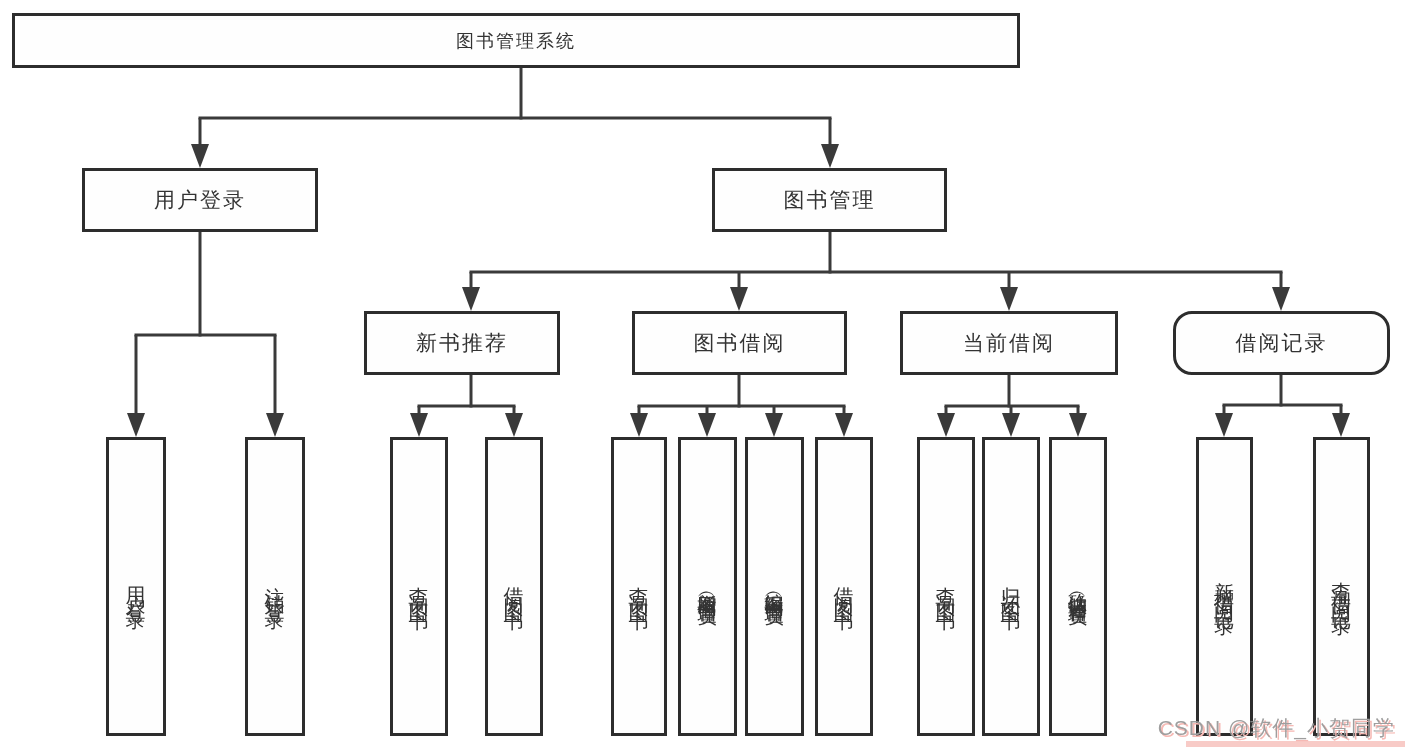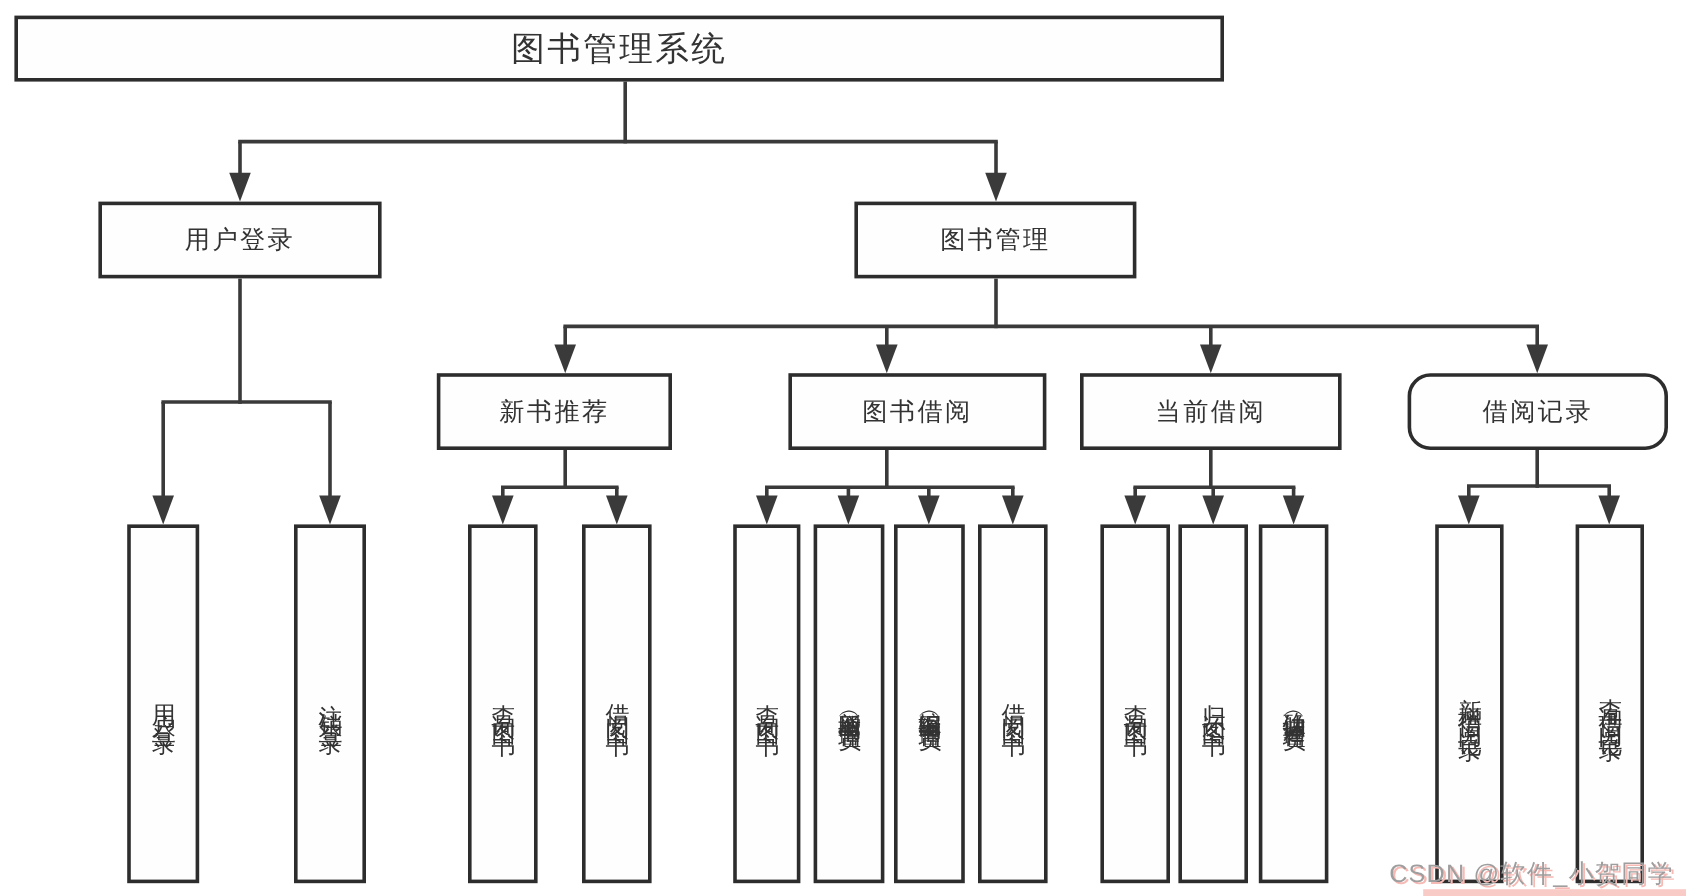--- a/index.html
+++ b/index.html
@@ -34,21 +34,21 @@
     display:flex;
     align-items:center;
     justify-content:center;
     text-align:center;
   }
   .node-h{
     font-size:21px;
     letter-spacing:2px;
     white-space:nowrap;
   }
-  .node-root{font-size:28px;}
+  .node-root{font-size:18px;}
   .node-v{
     writing-mode:vertical-rl;
     text-orientation:upright;
     font-size:20px;
     letter-spacing:8px;
     line-height:1;
   }
   .node-v.med{letter-spacing:7px;font-size:20px;}
   .node-v.long{letter-spacing:2px;font-size:19px;}
   .watermark{
@@ -152,21 +152,21 @@
       <polygon points="1341,437 1332,413 1350,413" stroke="none"></polygon>
     </g>
   </svg>
 
   <div class="node node-h node-root" style="left:12px;top:13px;width:1008px;height:55px;">图书管理系统</div>
 
   <div class="node node-h" style="left:82px;top:168px;width:236px;height:64px;">用户登录</div>
   <div class="node node-h" style="left:712px;top:168px;width:235px;height:64px;">图书管理</div>
 
   <div class="node node-h" style="left:364px;top:311px;width:196px;height:64px;">新书推荐</div>
-  <div class="node node-h" style="left:632px;top:311px;width:215px;height:64px;margin-left:25px;">图书借阅</div>
+  <div class="node node-h" style="left:632px;top:311px;width:215px;height:64px;">图书借阅</div>
   <div class="node node-h" style="left:900px;top:311px;width:218px;height:64px;font-family:Liberation Mono, monospace;">当前借阅</div>
   <div class="node node-h" style="left:1173px;top:311px;width:217px;height:64px;border-radius:19px;">借阅记录</div>
 
   <div class="node node-v" style="left:106px;top:437px;width:60px;height:299px;">用户登录</div>
   <div class="node node-v" style="left:245px;top:437px;width:60px;height:299px;">注销登录</div>
 
   <div class="node node-v" style="left:390px;top:437px;width:58px;height:299px;">查询图书</div>
   <div class="node node-v" style="left:485px;top:437px;width:58px;height:299px;">借阅图书</div>
 
   <div class="node node-v" style="left:611px;top:437px;width:56px;height:299px;">查询图书</div>

